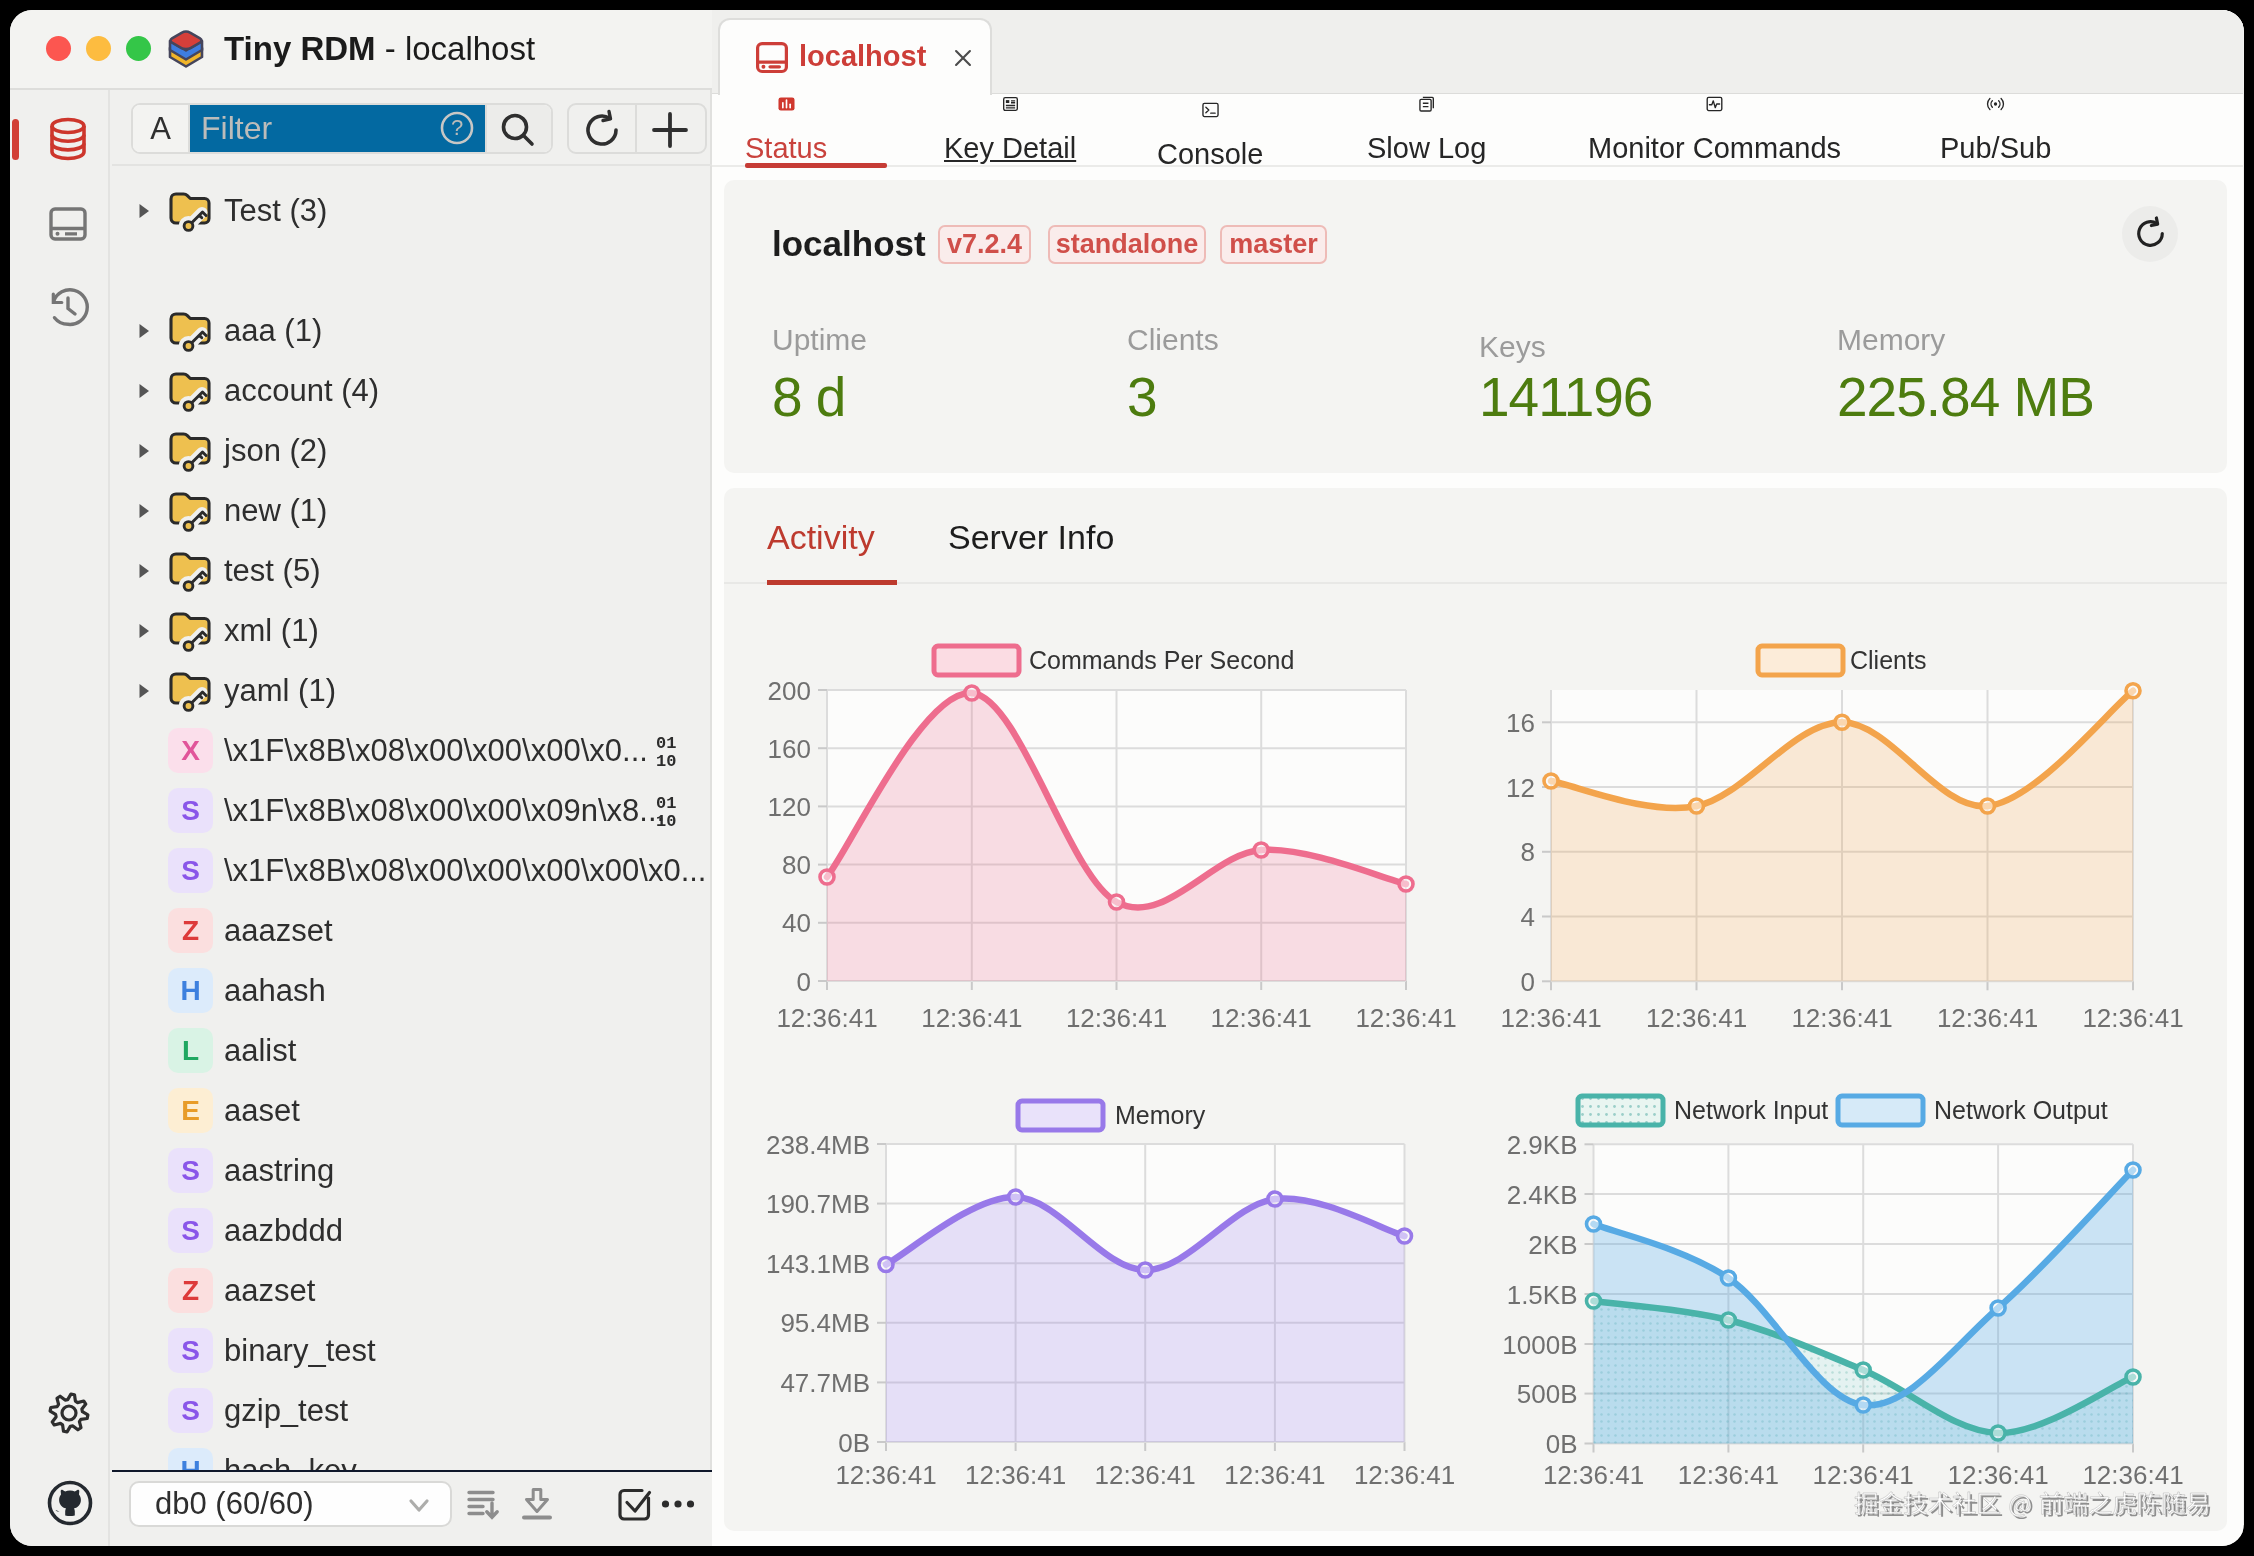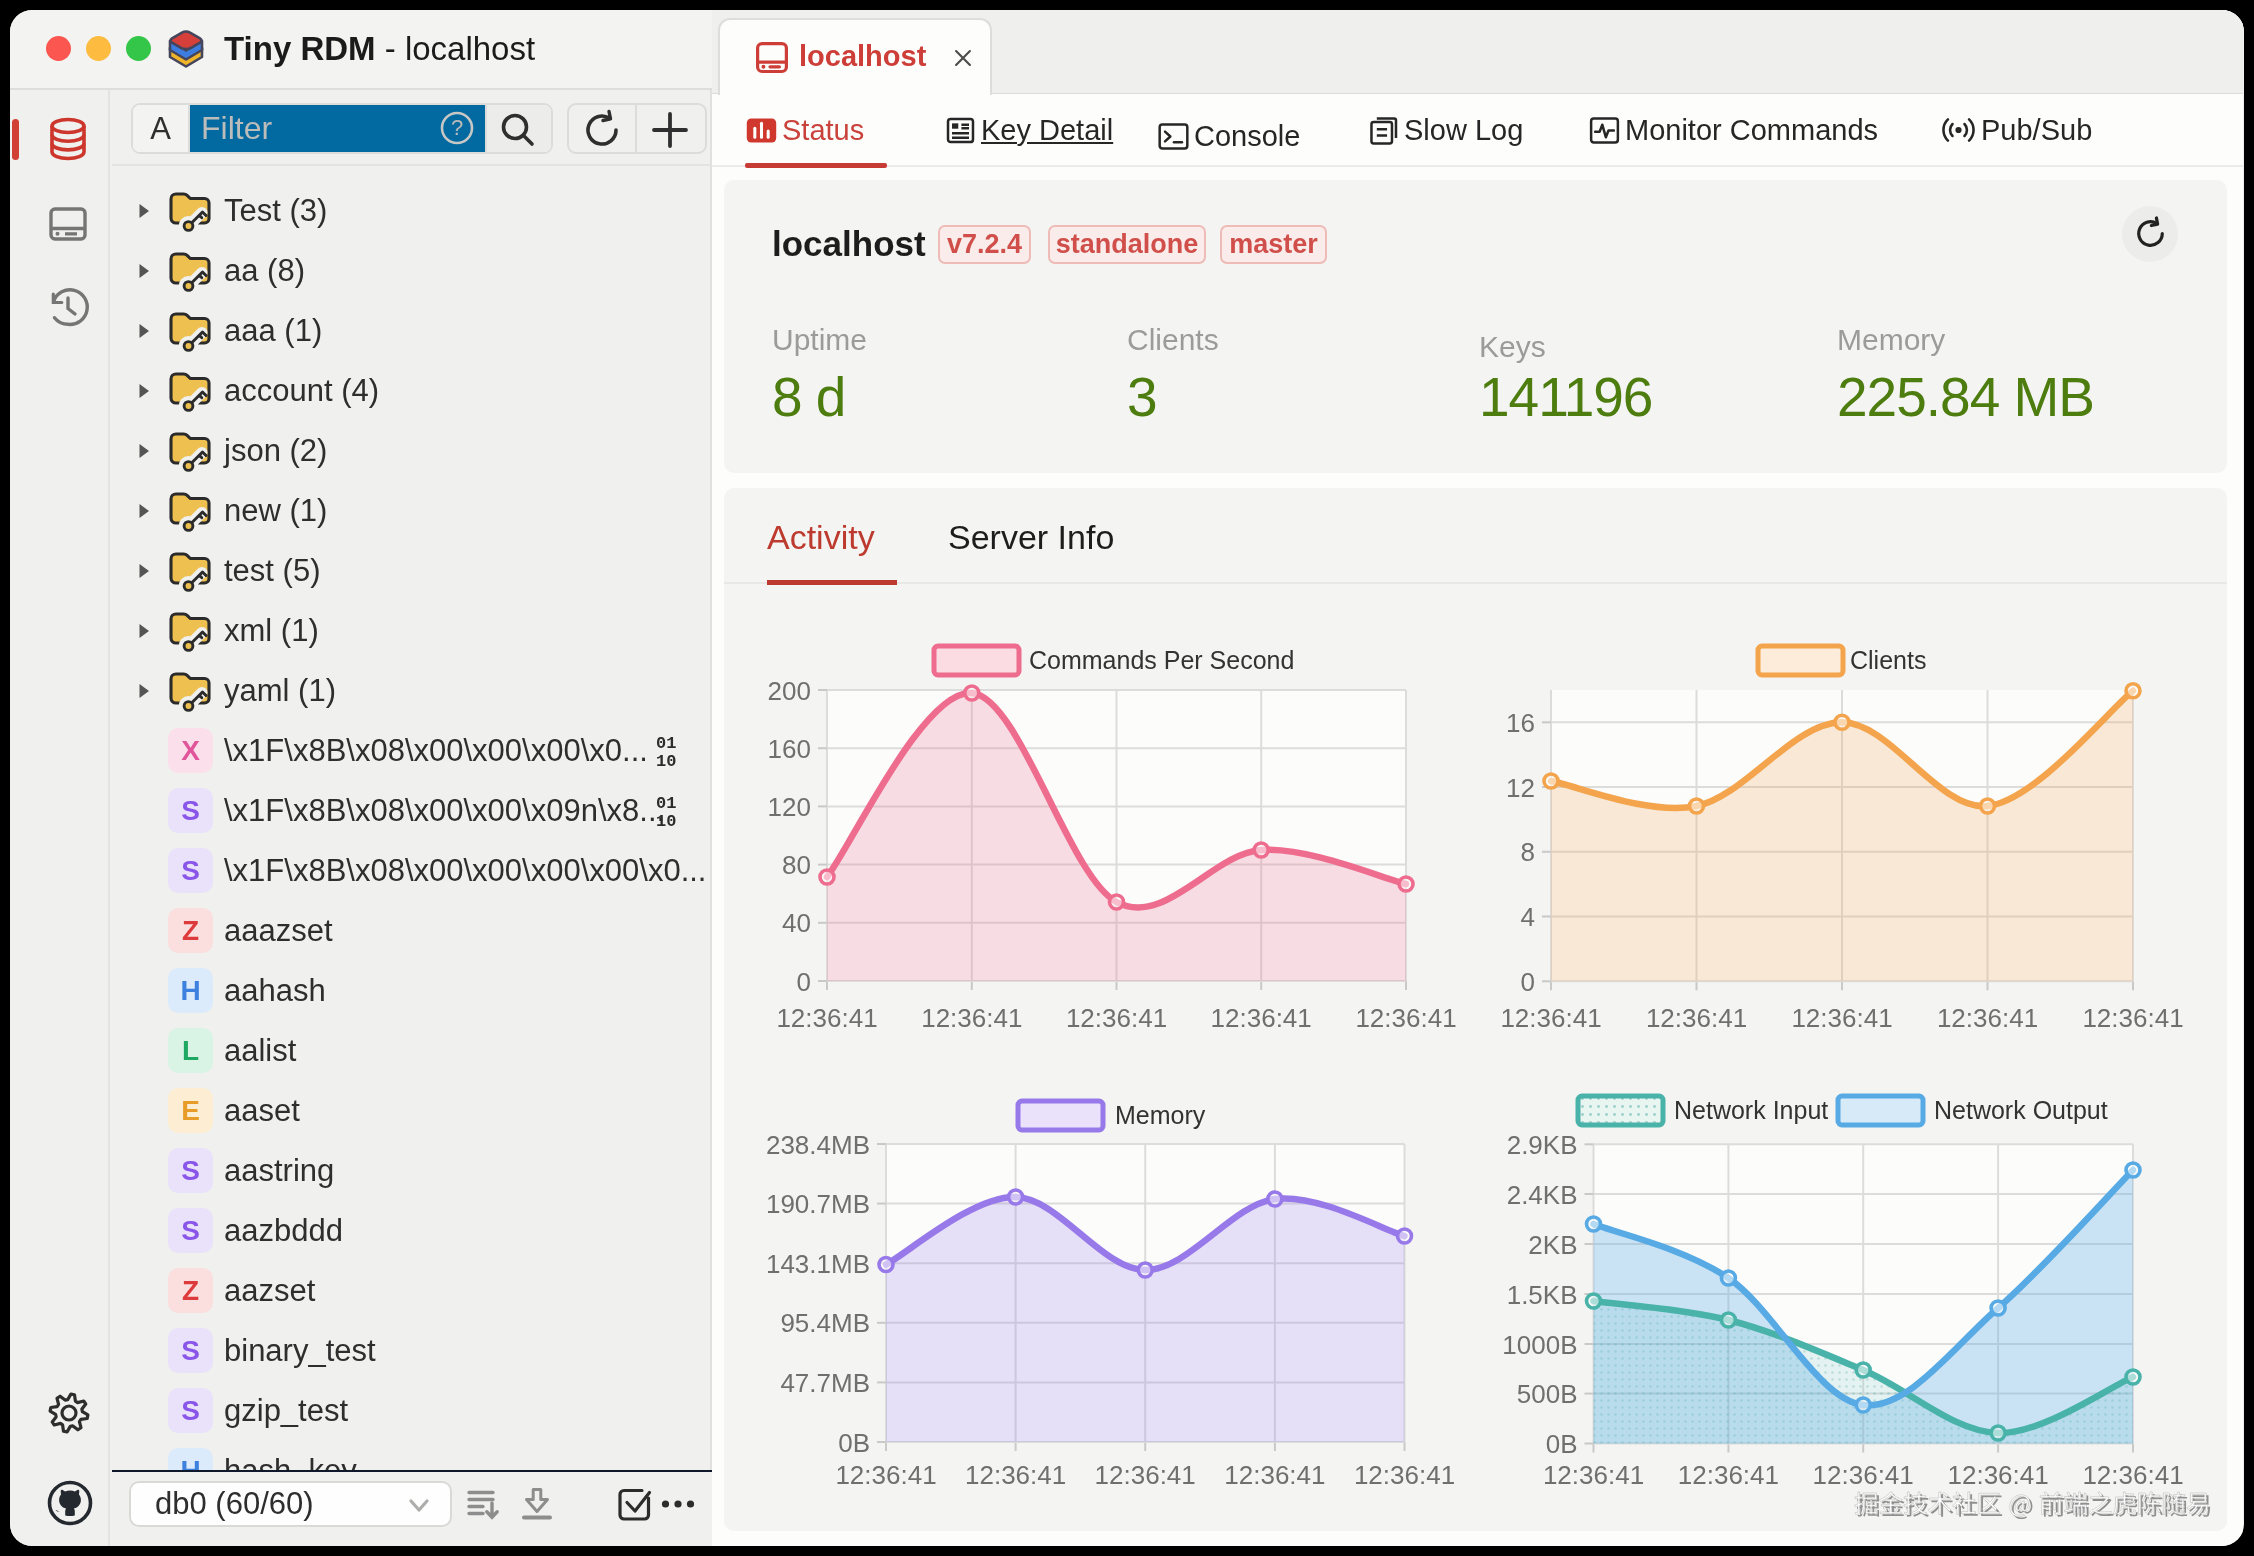--- a/index.html
+++ b/index.html
@@ -33,21 +33,21 @@
 .b-l { background:#d9f3e5; color:#1fa861; }
 .b-e { background:#fdeed3; color:#e89c28; }
 #dbbar { position:absolute; left:0; top:1380px; width:600px; height:76px; border-top:2px solid #0f172a; background:#f0f0ee; }
 #dbsel { position:absolute; left:17px; top:9px; width:323px; height:46px; background:#fefefe; border:2px solid #d9d9d7; border-radius:10px; }
 #dbsel .txt { position:absolute; left:24px; line-height:42px; font-size:31px; color:#2e2e2e; }
 #main { position:absolute; left:702px; top:0; width:1531px; height:1536px; background:#fdfdfc; }
 #tabstrip { position:absolute; left:0; top:0; width:1531px; height:84px; background:#efefed; border-bottom:1px solid #dcdcda; }
 #tab { position:absolute; left:6px; top:8px; width:274px; height:77px; background:#fdfdfc; border:2px solid #dddddb; border-bottom:none; border-radius:12px 12px 0 0; }
 #tab .tlbl { position:absolute; left:79px; top:0; line-height:72px; font-size:29px; font-weight:700; color:#cd3e38; }
 #navrow { position:absolute; left:0; top:85px; width:1531px; height:72px; background:#fdfdfc; border-bottom:2px solid #ebebe9; }
-.nav { position:absolute; top:0; height:70px; display:flex; align-items:center; gap:4px; font-size:29px; color:#262626; }
+.nav { position:absolute; top:0; height:70px; display:flex; align-items:center; gap:19px; font-size:29px; color:#262626;flex-direction:column; }
 .nav.active { color:#c9423c; }
 #navunderline { position:absolute; left:33px; top:68px; width:142px; height:5px; background:#c63c35; border-radius:2px; }
 #scard { position:absolute; left:12px; top:170px; width:1503px; height:293px; background:#f4f4f2; border-radius:10px; }
 #scard h1 { position:absolute; left:48px; top:44px; font-size:35px; font-weight:700; color:#1d1d1d; }
 .vbadge { position:absolute; top:45px; height:39px; border:2px solid #eebbb7; background:#faeceb; border-radius:7px; color:#d04f4a; font-size:27px; font-weight:700; line-height:35px; text-align:center; }
 .stat-l { position:absolute; top:143px; font-size:30px; color:#9b9b9b; }
 .stat-v { position:absolute; top:185px; font-size:55px; font-weight:400; color:#4d7c0f; letter-spacing:-1px; }
 #refbtn { position:absolute; left:1398px; top:26px; width:56px; height:56px; border-radius:50%; background:#ececea; }
 #acard { position:absolute; left:12px; top:478px; width:1503px; height:1043px; background:#f4f4f2; border-radius:10px; overflow:hidden; }
 #acard .hdr { position:absolute; left:0; top:0; width:1503px; height:96px; border-bottom:2px solid #e8e8e6; }
@@ -156,37 +156,20 @@
               <g stroke="#f0f0ee" stroke-width="11" fill="none" stroke-linecap="round">
                 <circle cx="20.5" cy="37" r="4.4"></circle>
                 <path d="M24,33.5 L34,23.5"></path>
               </g>
               <g stroke="#2b2b2b" stroke-width="2.9" fill="none" stroke-linecap="round">
                 <circle cx="20.5" cy="37" r="4.4" fill="#eec04f"></circle>
                 <path d="M24,33.5 L34.5,23 M34.5,23 L38,26.5 M31.3,26.2 L33.8,28.7"></path>
               </g>
             </svg>
             <div class="lbl">Test (3)</div>
-          </div>
-<div class="trow" style="top:62px;">
-            <svg class="abs" style="left:25px; top:22px;" width="14" height="18" viewBox="0 0 14 18">
-              <path d="M2.5,2 L12,9 L2.5,16 Z" fill="#555"></path>
-            </svg>
-            <svg class="abs" style="left:56px; top:9px;" width="46" height="44" viewBox="0 0 46 44">
-              <path d="M3,10 C3,7.2 5.2,5 8,5 L15.5,5 C17,5 18.4,5.6 19.4,6.6 L22.3,9.5 L36.5,9.5 C39,9.5 41,11.5 41,14 L41,29.5 C41,32 39,34 36.5,34 L8,34 C5.2,34 3,31.8 3,29 Z" fill="#eec04f" stroke="#2b2b2b" stroke-width="3.1" stroke-linejoin="round"></path>
-              <g stroke="#f0f0ee" stroke-width="11" fill="none" stroke-linecap="round">
-                <circle cx="20.5" cy="37" r="4.4"></circle>
-                <path d="M24,33.5 L34,23.5"></path>
-              </g>
-              <g stroke="#2b2b2b" stroke-width="2.9" fill="none" stroke-linecap="round">
-                <circle cx="20.5" cy="37" r="4.4" fill="#eec04f"></circle>
-                <path d="M24,33.5 L34.5,23 M34.5,23 L38,26.5 M31.3,26.2 L33.8,28.7"></path>
-              </g>
-            </svg>
-            <div class="lbl">aa (8)</div>
           </div>
 <div class="trow" style="top:122px;">
             <svg class="abs" style="left:25px; top:22px;" width="14" height="18" viewBox="0 0 14 18">
               <path d="M2.5,2 L12,9 L2.5,16 Z" fill="#555"></path>
             </svg>
             <svg class="abs" style="left:56px; top:9px;" width="46" height="44" viewBox="0 0 46 44">
               <path d="M3,10 C3,7.2 5.2,5 8,5 L15.5,5 C17,5 18.4,5.6 19.4,6.6 L22.3,9.5 L36.5,9.5 C39,9.5 41,11.5 41,14 L41,29.5 C41,32 39,34 36.5,34 L8,34 C5.2,34 3,31.8 3,29 Z" fill="#eec04f" stroke="#2b2b2b" stroke-width="3.1" stroke-linejoin="round"></path>
               <g stroke="#f0f0ee" stroke-width="11" fill="none" stroke-linecap="round">
                 <circle cx="20.5" cy="37" r="4.4"></circle>
                 <path d="M24,33.5 L34,23.5"></path>

